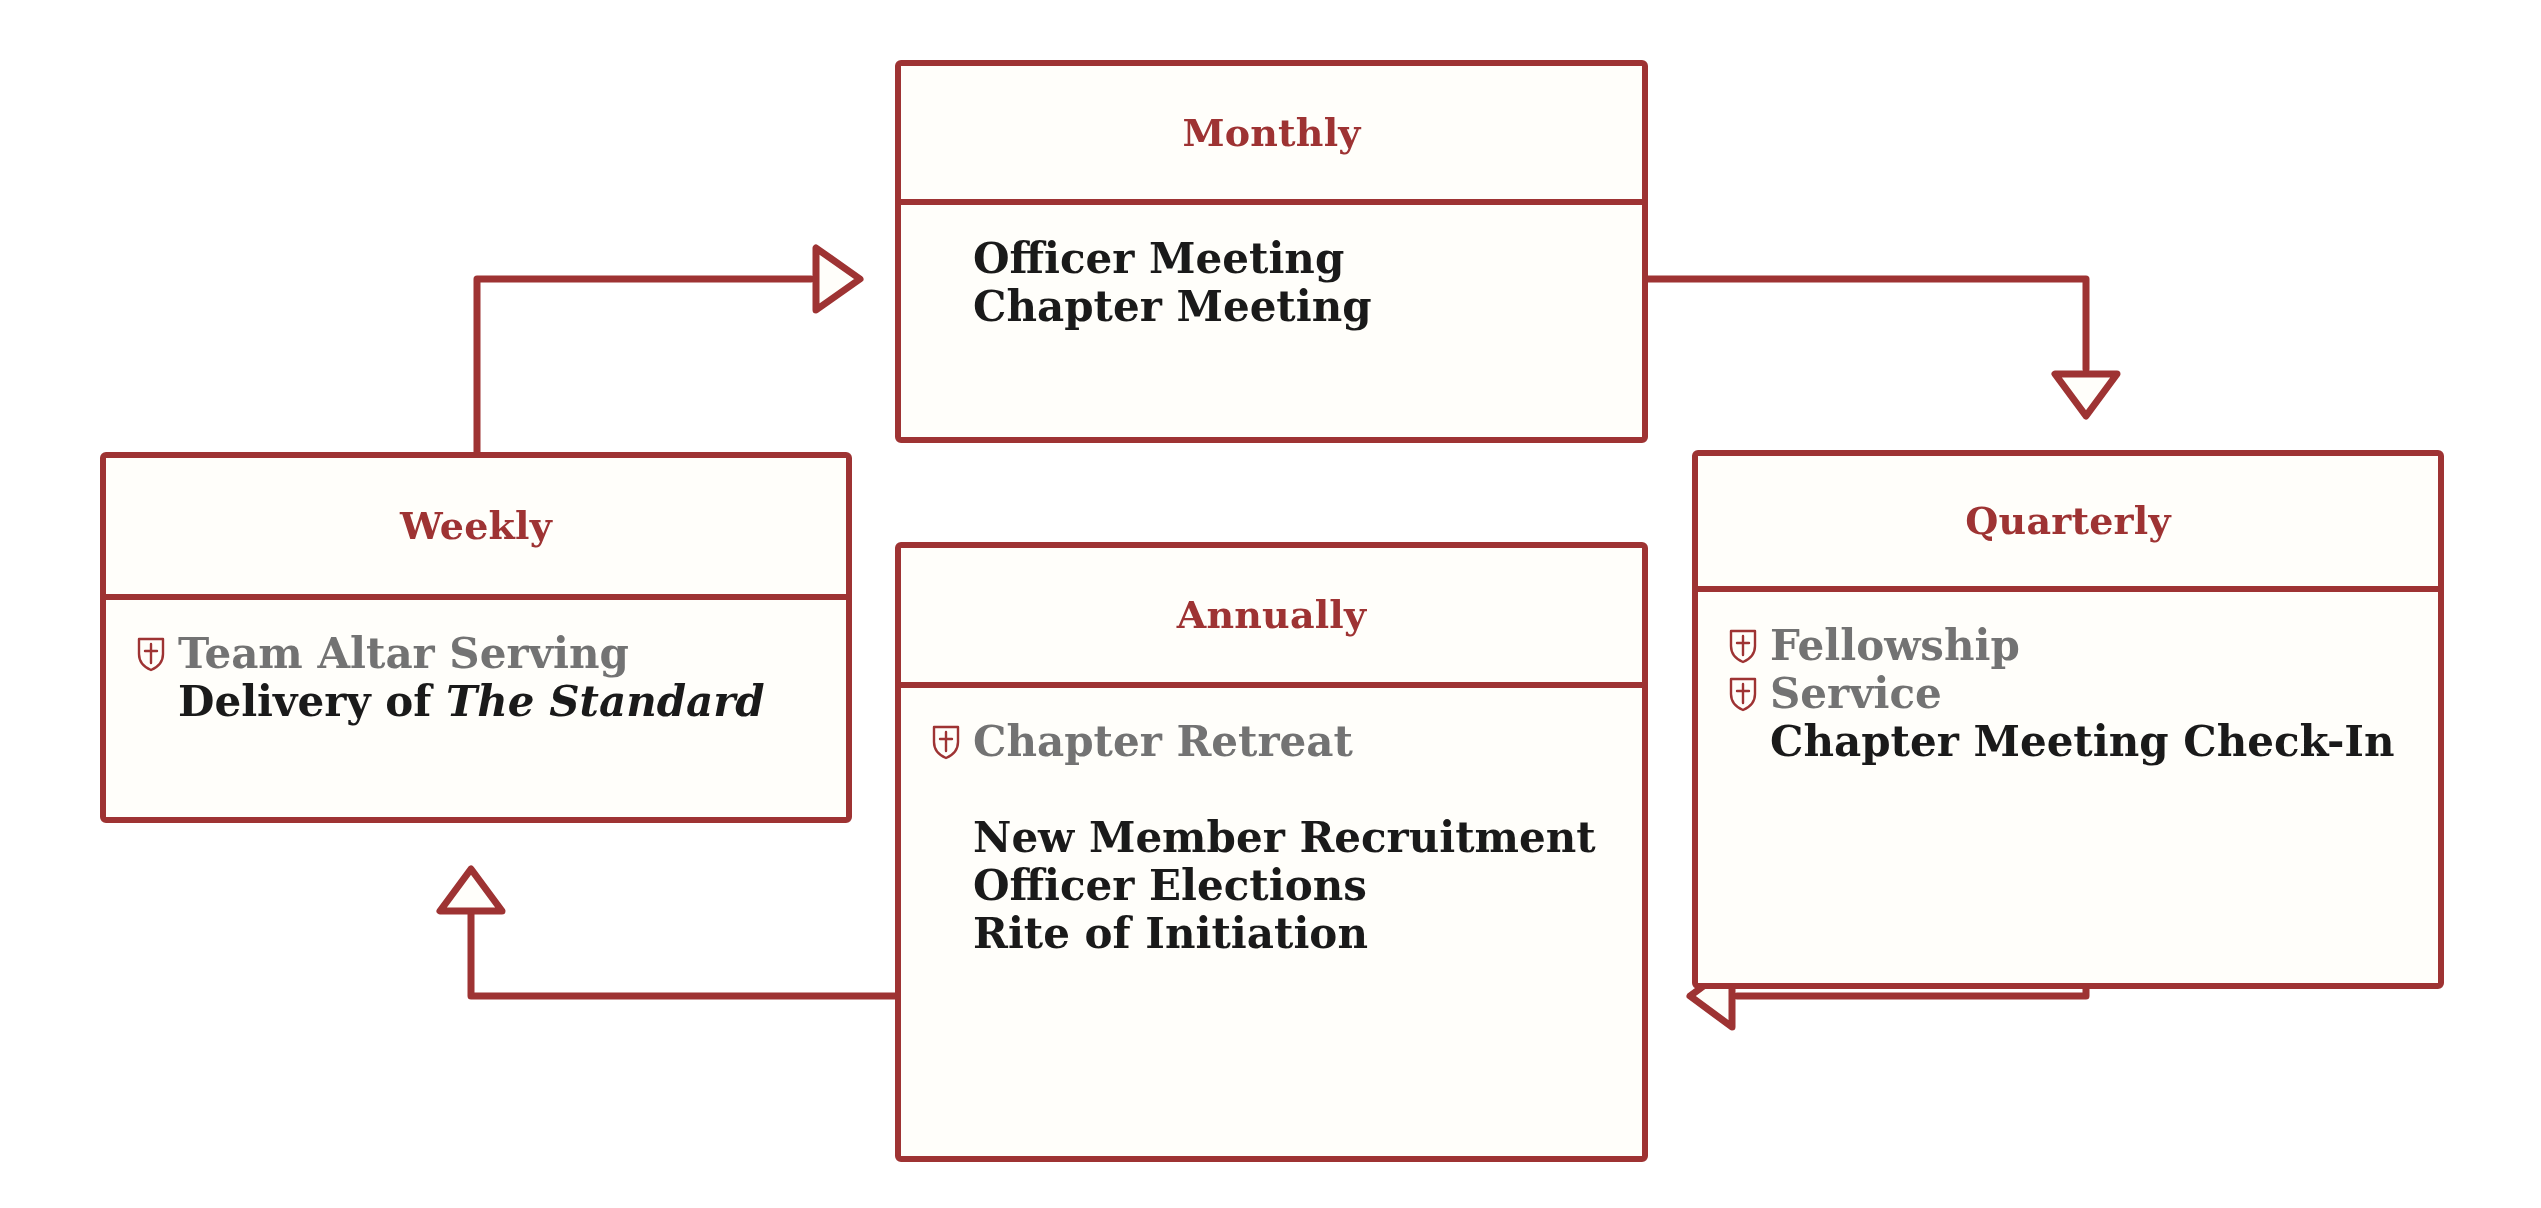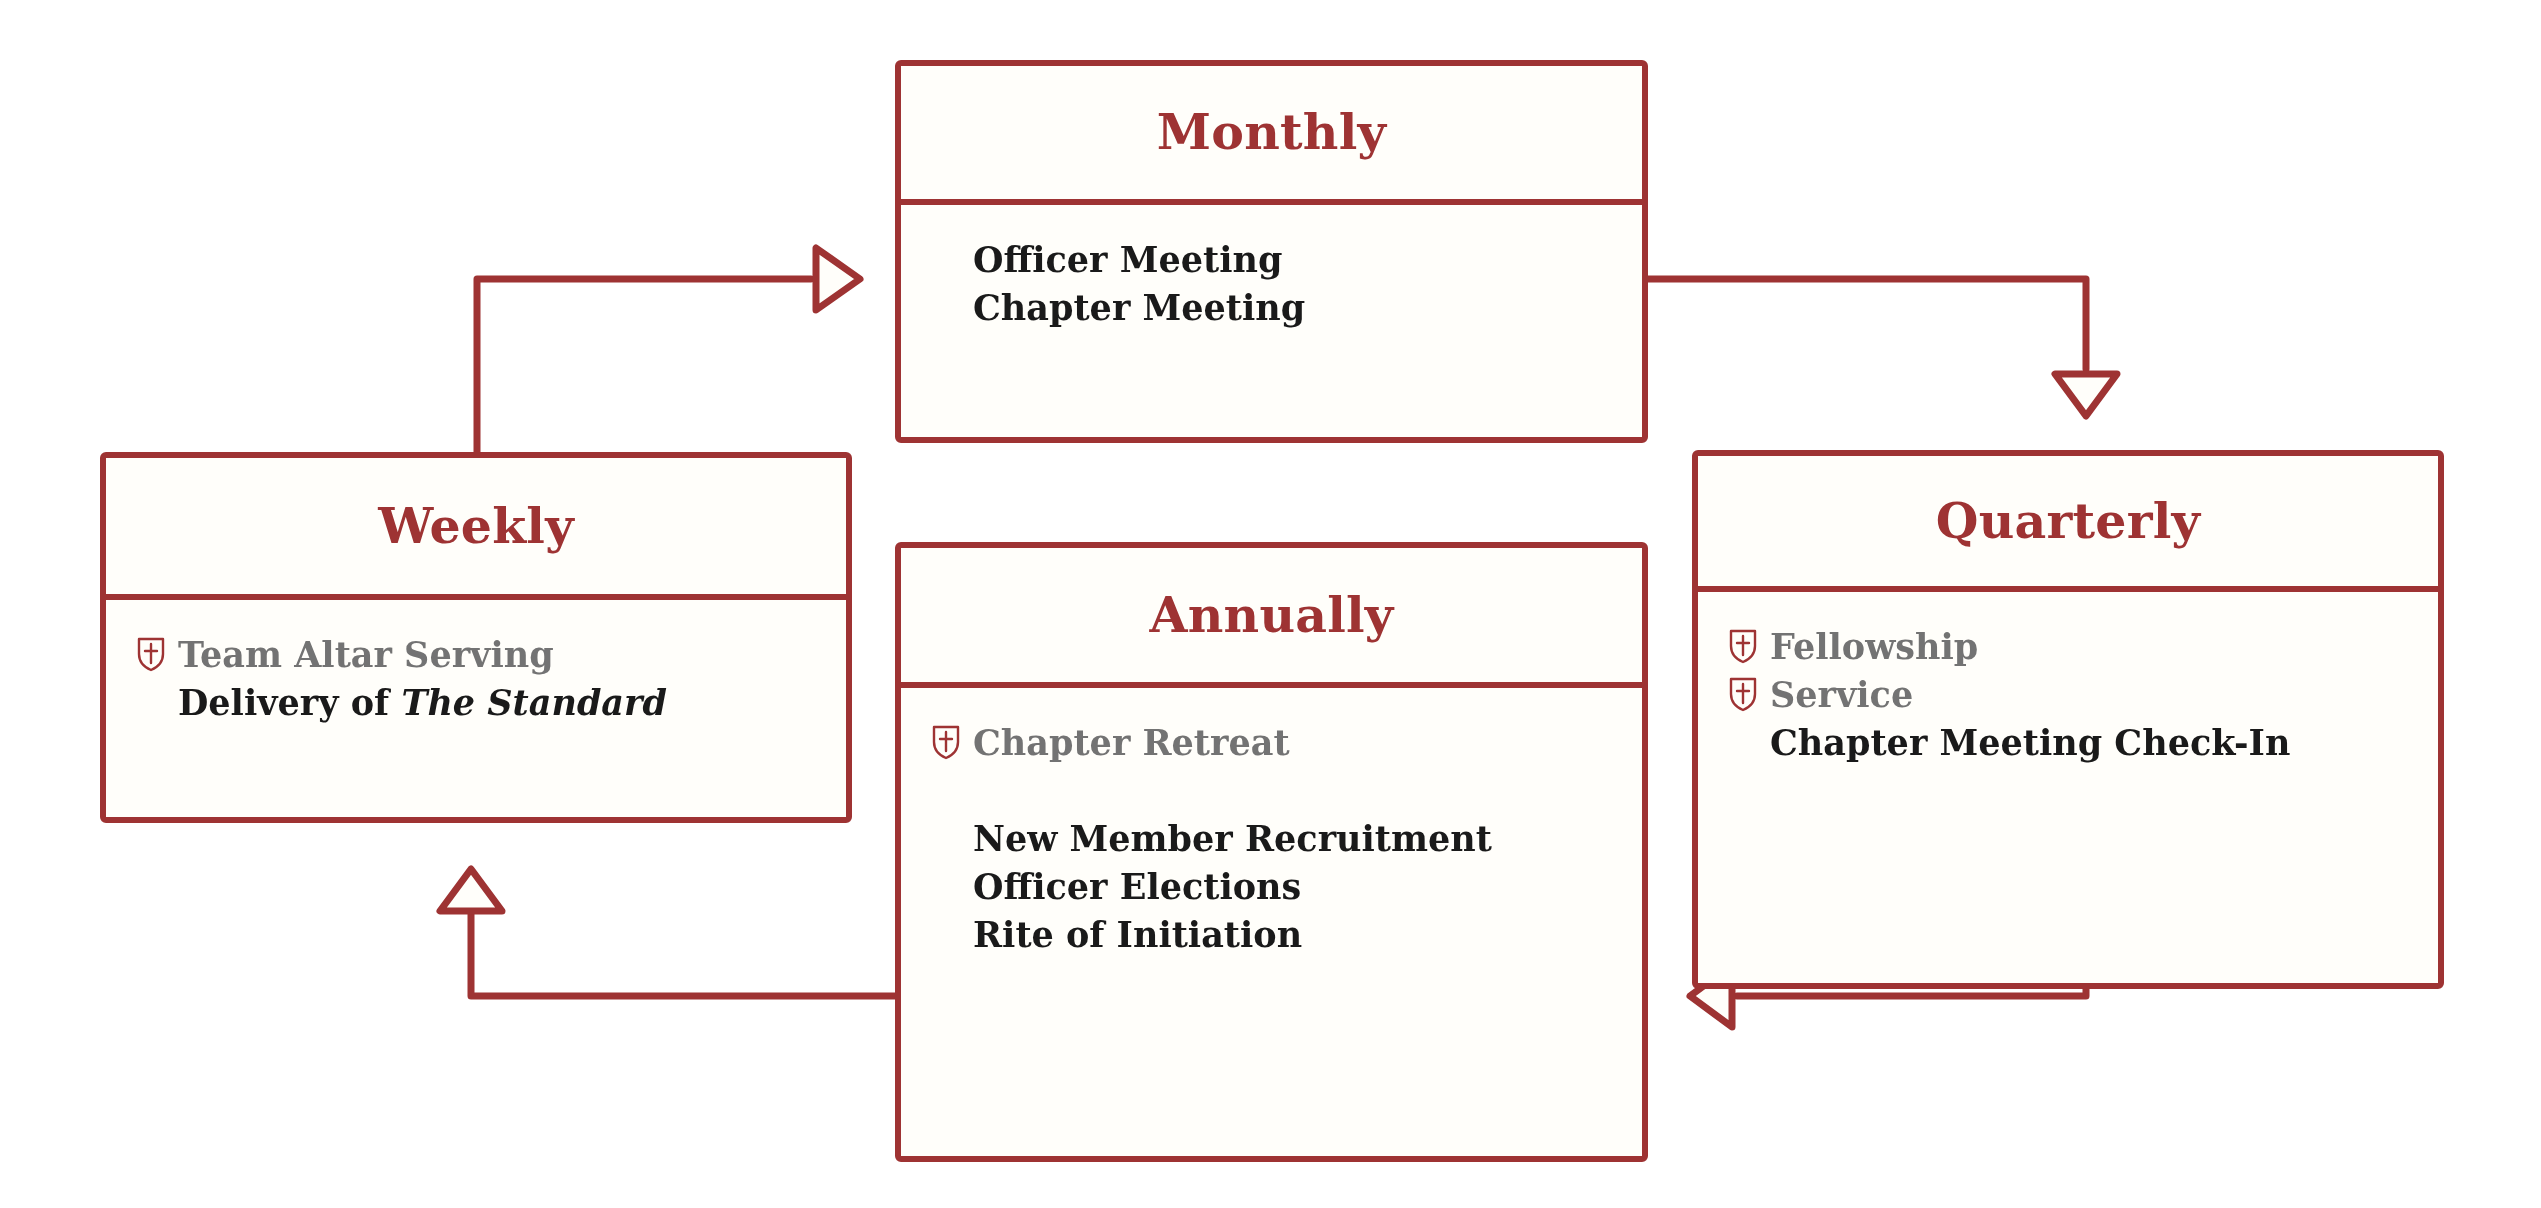--- a/index.html
+++ b/index.html
@@ -34,38 +34,38 @@
   .card-header {
     box-sizing: border-box;
     border-bottom: 6px solid #9e3333;
     display: flex;
     align-items: center;
     justify-content: center;
   }
   .card-title {
     color: #9e3333;
     font-weight: bold;
-    font-size: 49px;
+    font-size: 38px;
     letter-spacing: 0.2px;
     line-height: 1;
     white-space: nowrap;
   }
   .card-body {
     box-sizing: border-box;
     padding: 30px 0 0 0;
   }
   .item-row {
     display: flex;
     align-items: center;
     height: 48px;
     padding-left: 30px;
     white-space: nowrap;
   }
   .item-label {
-    font-size: 35px;
+    font-size: 42px;
     font-weight: bold;
     color: #1a1a1a;
     line-height: 1;
     text-align: right;
   }
   .item-row.pillar .item-label {
     color: #737373;
   }
   .shield-slot {
     width: 42px;

